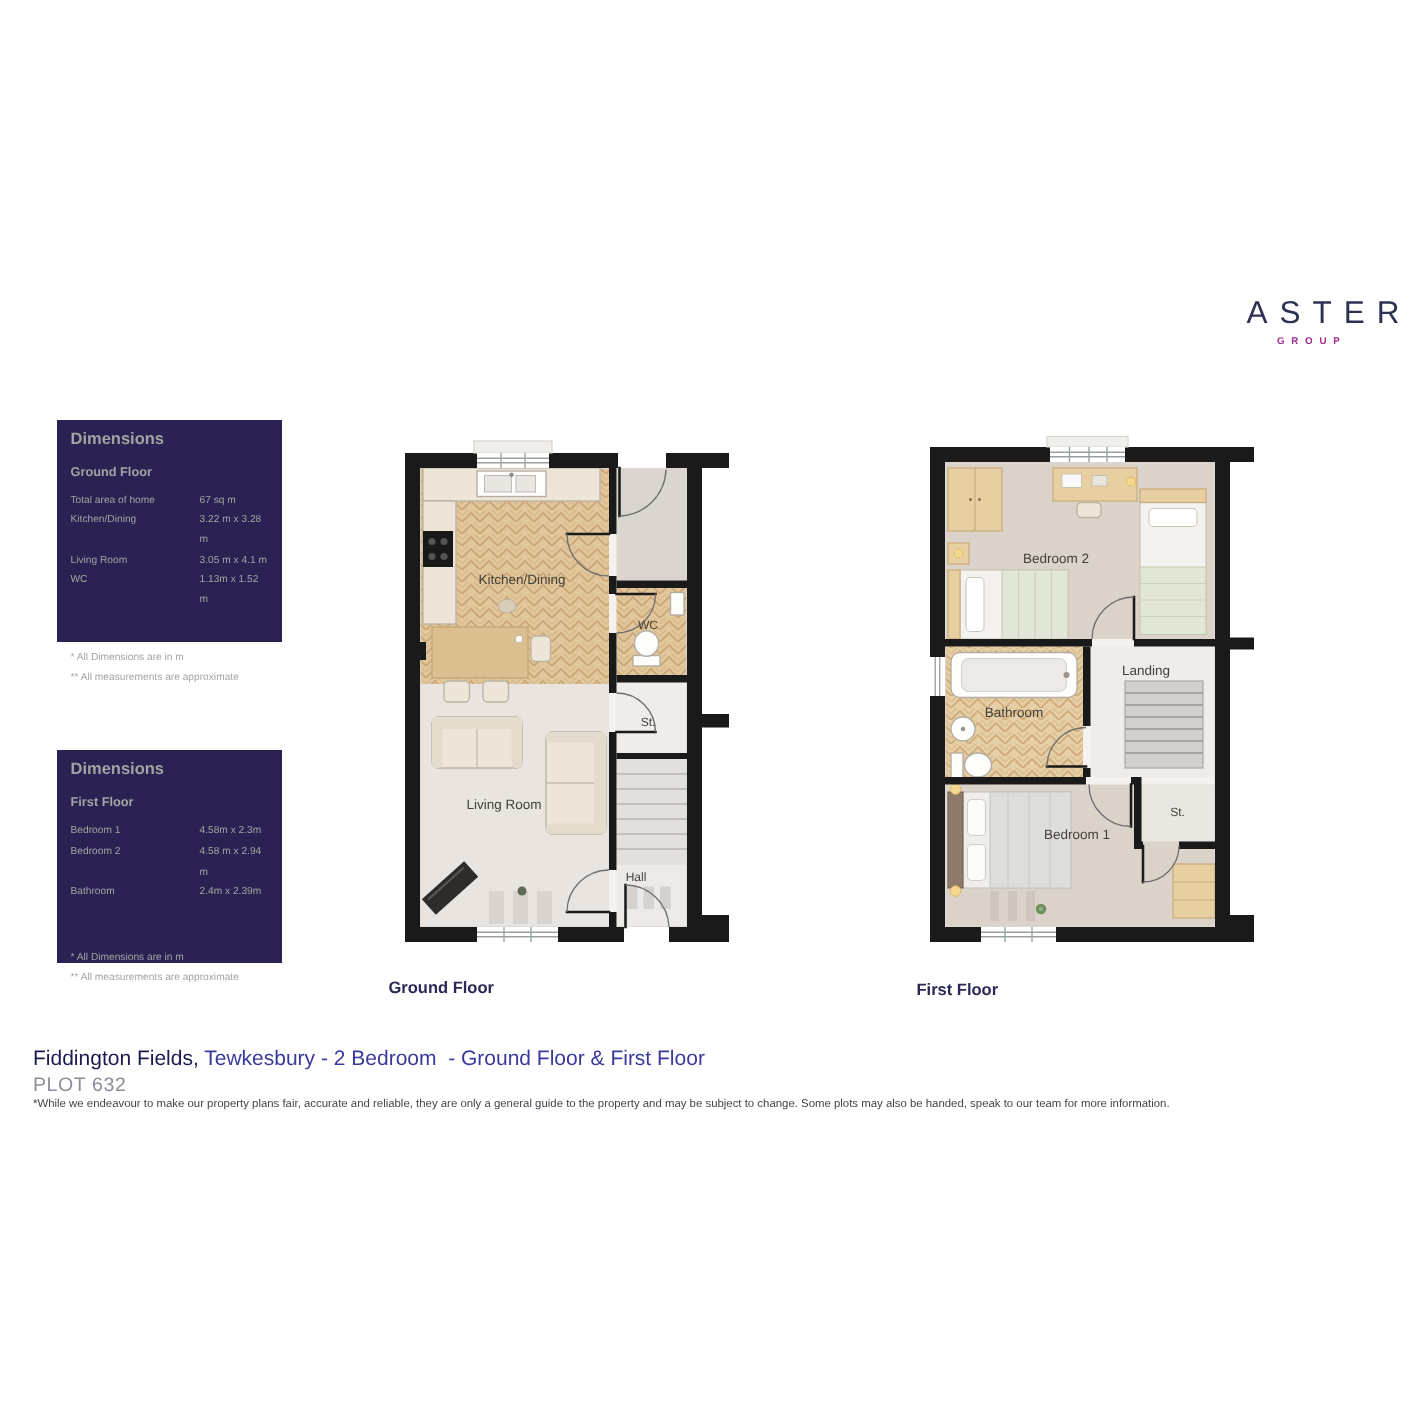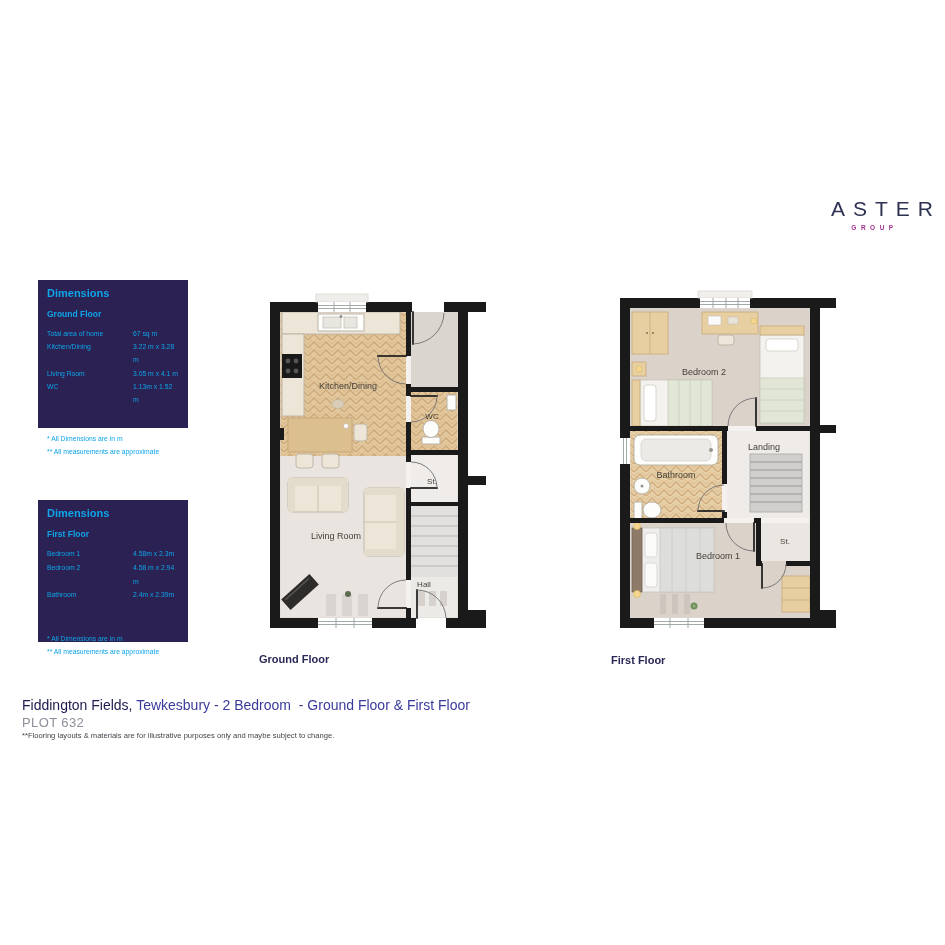--- a/index.html
+++ b/index.html
@@ -5,21 +5,21 @@
   html,body{margin:0;padding:0;background:#fff;}
   .page{position:relative;width:945px;height:945px;background:#ffffff;overflow:hidden;
         font-family:"Liberation Sans",sans-serif;}
 
   
   .logo{position:absolute;left:812px;top:197px;width:120px;text-align:center;}
   .logo-name{display:block;font-size:21px;font-weight:500;letter-spacing:8px;color:#2e3252;margin-left:19px;}
   .logo-sub{display:block;font-size:6.5px;font-weight:700;letter-spacing:4.5px;color:#a2308e;margin-top:3px;margin-left:5px;}
 
   
-  .dim-box{position:absolute;left:38px;width:150px;background:#2b2153;color:#0ea5e9;
+  .dim-box{position:absolute;left:38px;width:150px;background:#2b2153;color:#a3a3a3;
            padding:7px 9px;box-sizing:border-box;}
   #dim-box-ground{top:280px;height:148px;}
   #dim-box-first{top:500px;height:142px;}
   .dim-title{font-size:11px;font-weight:700;}
   .dim-sub{font-size:8.5px;font-weight:700;margin-top:10px;}
   .dim-rows{margin-top:8px;}
   .dim-row{display:grid;grid-template-columns:86px 1fr;font-size:6.8px;line-height:13.2px;}
   .dim-notes{font-size:6.8px;line-height:13px;}
   #dim-box-ground .dim-notes{margin-top:26px;}
   #dim-box-first .dim-notes{margin-top:30px;}
@@ -388,16 +388,16 @@
     <text x="175" y="256" text-anchor="middle" class="lbl lbls">St.</text>
     <text x="108" y="271" text-anchor="middle" class="lbl">Bedroom 1</text>
   </svg>
 
   <div class="plan-caption" id="caption-ground">Ground Floor</div>
   <div class="plan-caption" id="caption-first">First Floor</div>
 
   <div class="title-line"><span class="title-loc">Fiddington Fields,</span><span class="title-rest"> Tewkesbury - 2 Bedroom  - Ground Floor &amp; First Floor</span></div>
   <div class="plot">PLOT 632</div>
   <div class="disc">
-    <div>**Flooring layouts &amp; materials are for illustrative purposes only and maybe subject to change.</div>
+    <div>*While we endeavour to make our property plans fair, accurate and reliable, they are only a general guide to the property and may be subject to change. Some plots may also be handed, speak to our team for more information.</div>
   </div>
 
 </div>
 
 </body></html>

